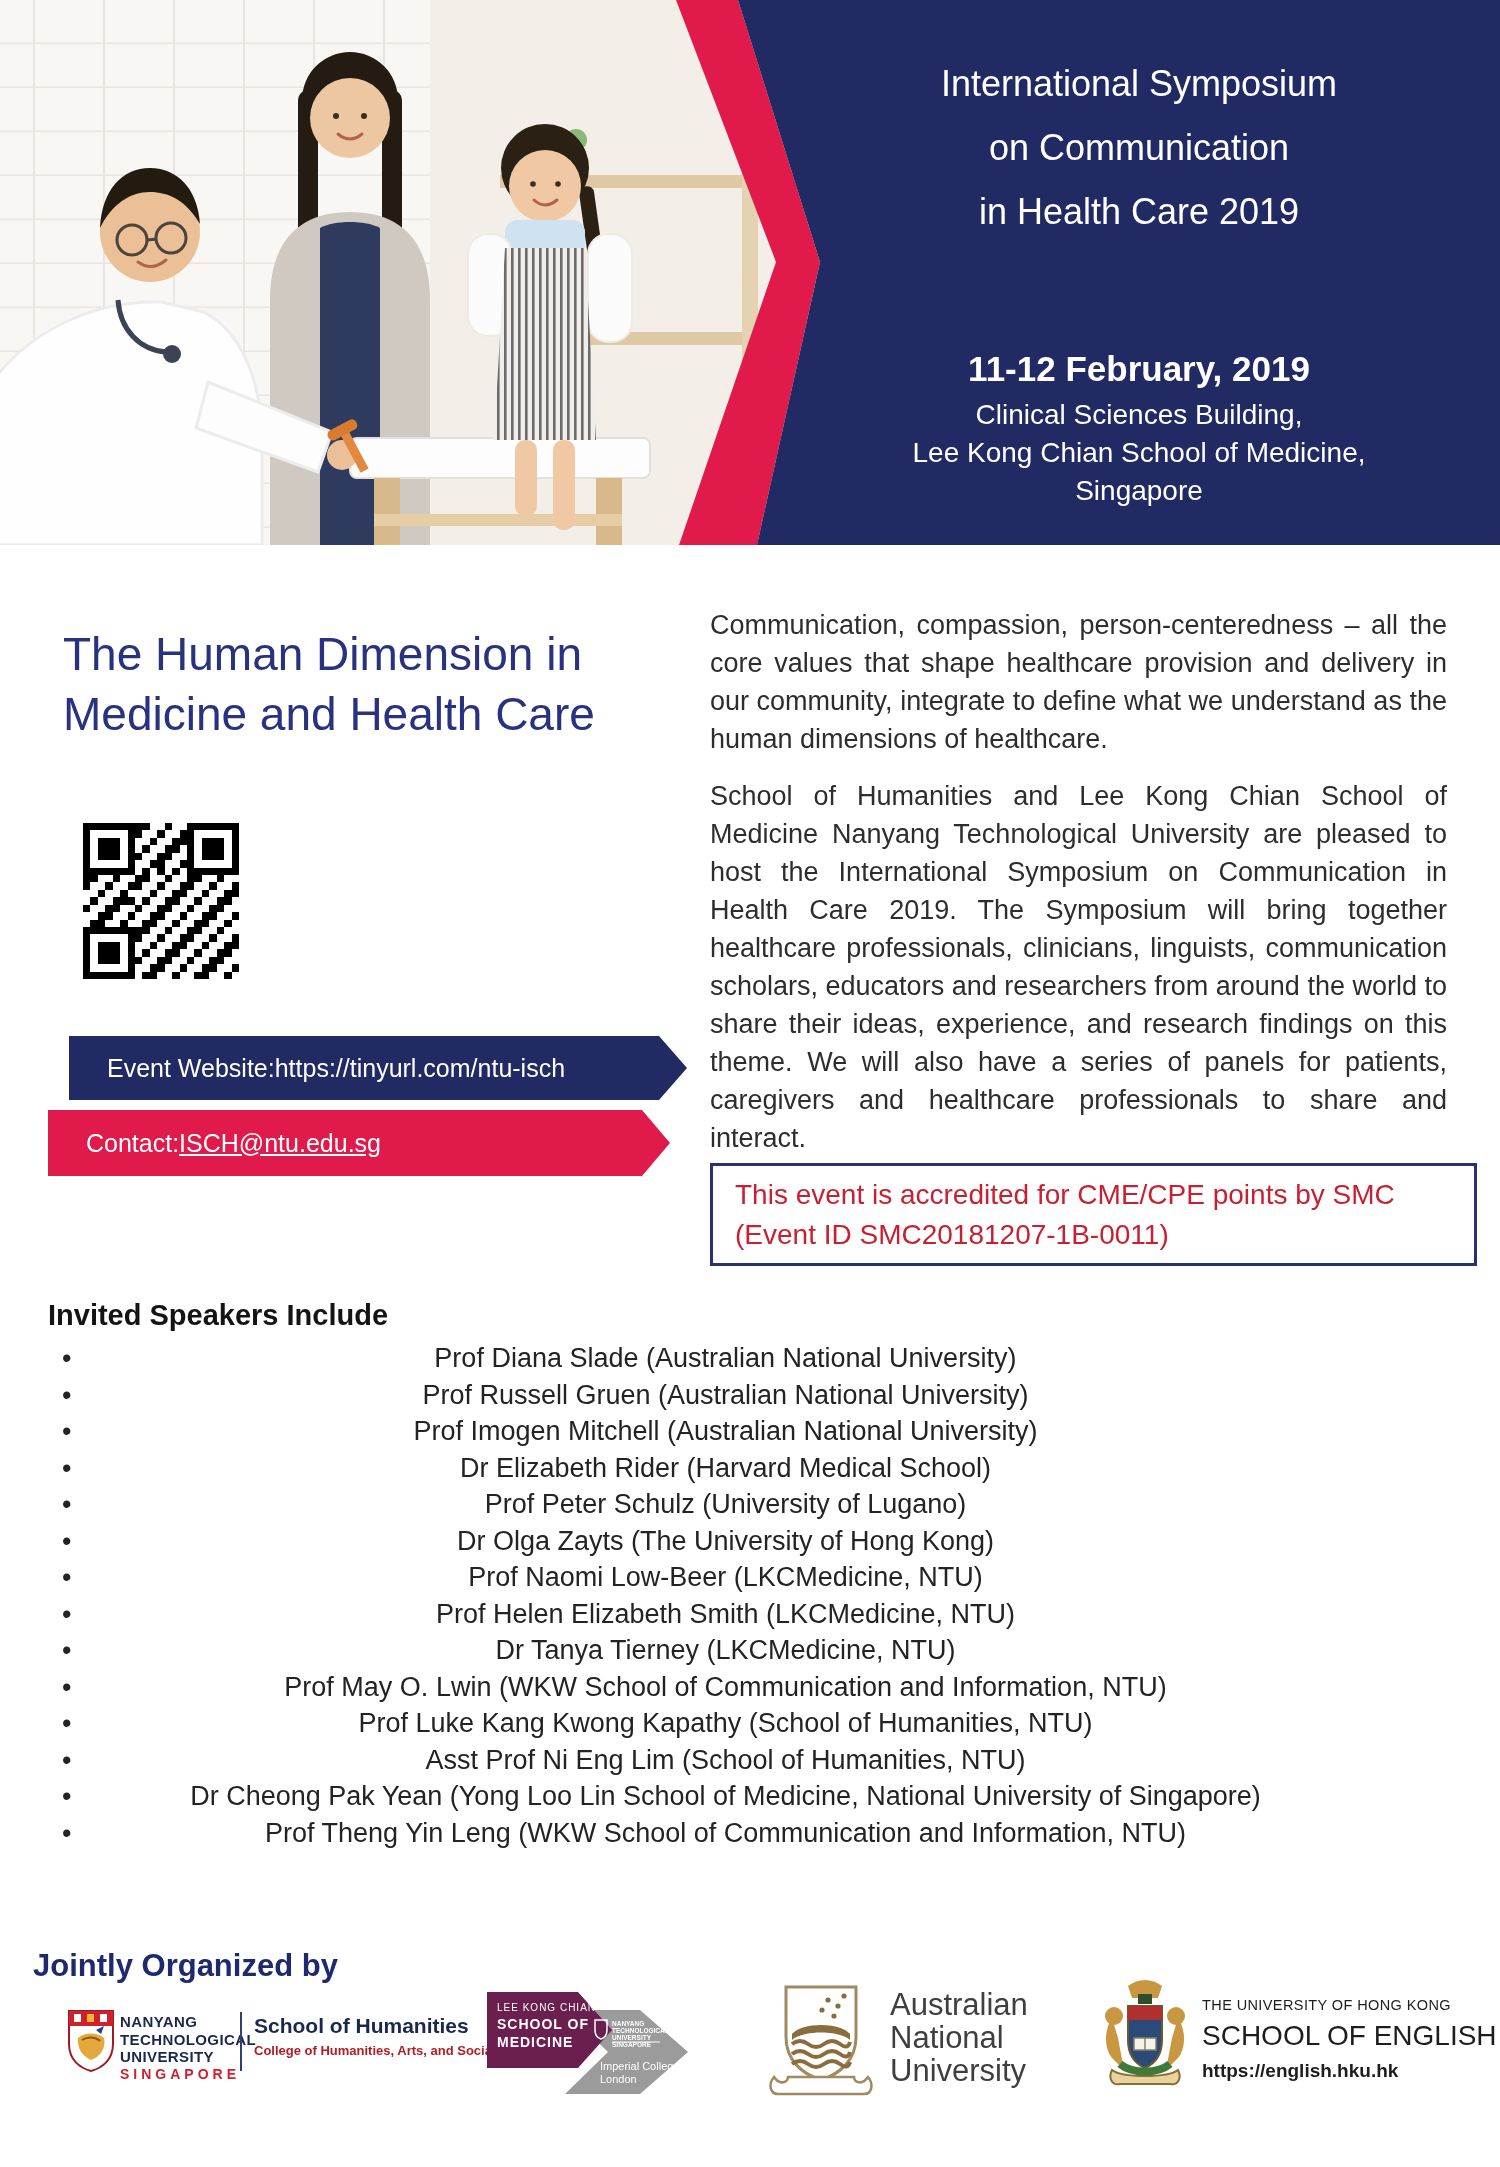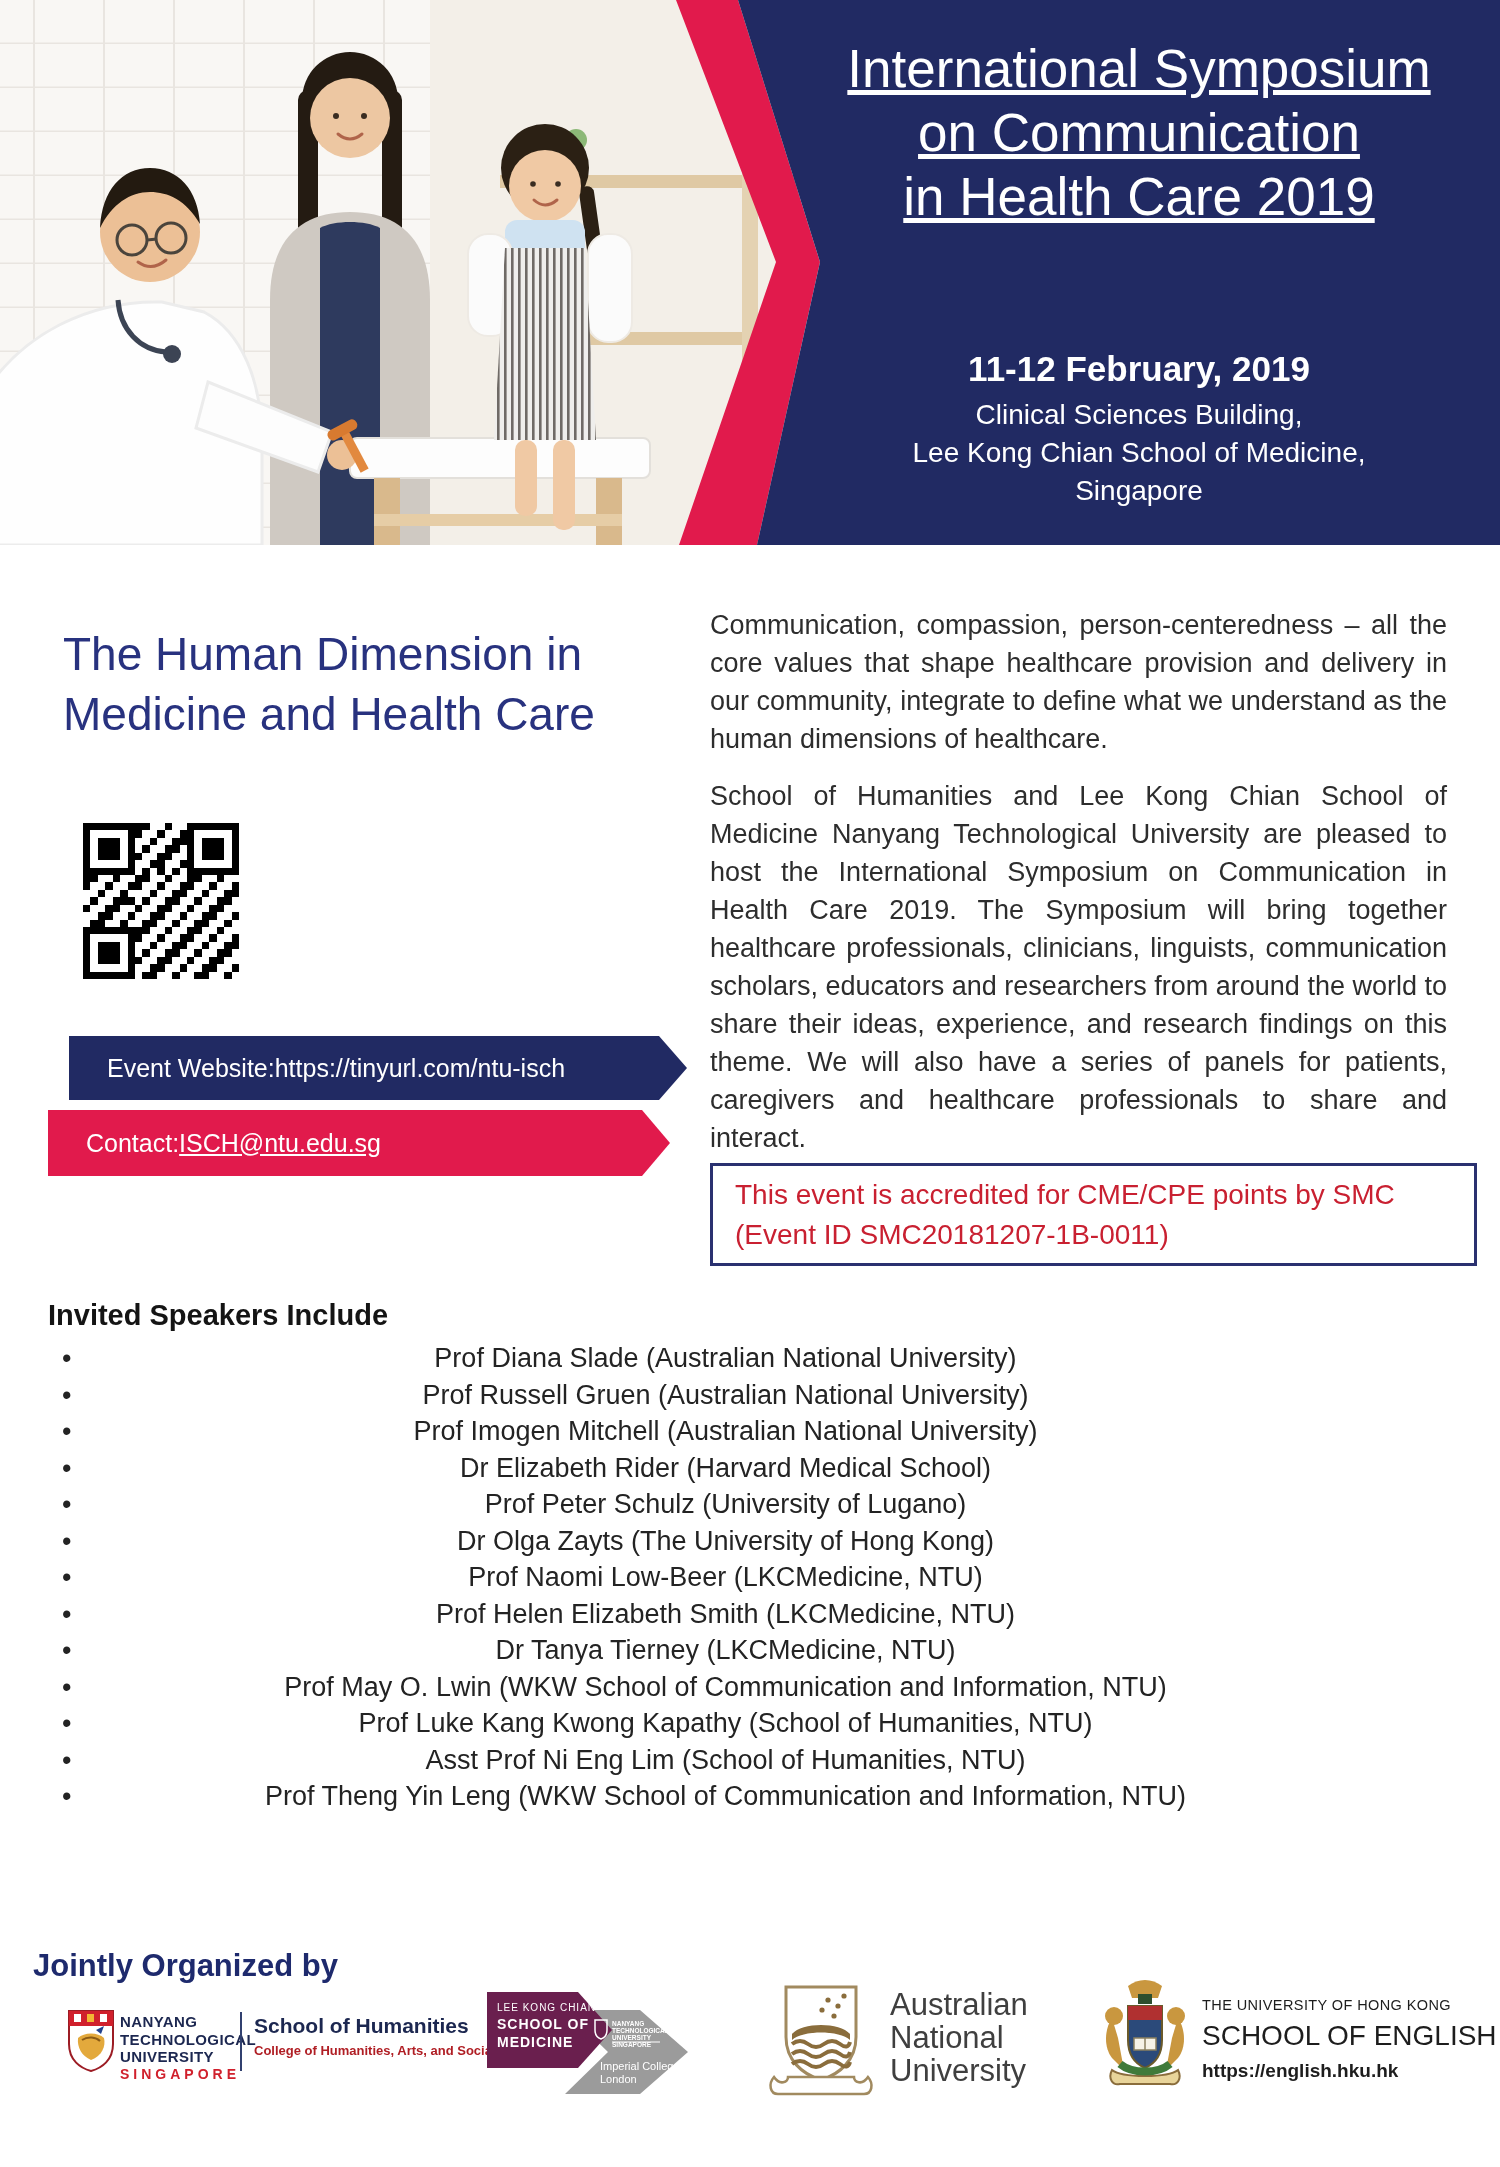--- a/index.html
+++ b/index.html
@@ -4,21 +4,21 @@
 <style>
   html,body{margin:0;padding:0;background:#ffffff;}
   .page{position:relative;width:1500px;height:2167px;background:#ffffff;overflow:hidden;
         font-family:"Liberation Sans", sans-serif;}
 
   
   .banner{position:absolute;left:0;top:0;width:1500px;height:545px;}
   .photo{position:absolute;left:0;top:0;width:800px;height:545px;}
   .banner-shapes{position:absolute;left:0;top:0;width:1500px;height:545px;}
   .banner-text{position:absolute;left:788px;top:0;width:702px;height:545px;color:#ffffff;text-align:center;}
-  .b-title{position:absolute;left:0;right:0;top:37px;font-size:53px;line-height:64px;font-weight:400;text-decoration:underline;}
+  .b-title{position:absolute;left:0;right:0;top:52px;font-size:36px;line-height:64px;font-weight:400;}
   .b-date{position:absolute;left:0;right:0;top:349px;font-size:35px;font-weight:bold;}
   .b-venue{position:absolute;left:0;right:0;top:396px;font-size:28px;line-height:38px;}
 
   
   .theme-heading{position:absolute;left:63px;top:624px;width:600px;font-size:46px;line-height:60px;
                  color:#28327f;}
   .qr{position:absolute;left:83px;top:823px;width:156px;height:156px;}
   .ribbon{position:absolute;left:48px;color:#ffffff;font-size:25px;display:flex;align-items:center;
           padding-left:38px;box-sizing:border-box;white-space:nowrap;}
   .ribbon-navy{top:1036px;width:618px;height:64px;background:#212a63;
@@ -422,20 +422,21 @@
     <li>Prof Imogen Mitchell (Australian National University)</li>
     <li>Dr Elizabeth Rider (Harvard Medical School)</li>
     <li>Prof Peter Schulz (University of Lugano)</li>
     <li>Dr Olga Zayts (The University of Hong Kong)</li>
     <li>Prof Naomi Low-Beer (LKCMedicine, NTU)</li>
     <li>Prof Helen Elizabeth Smith (LKCMedicine, NTU)</li>
     <li>Dr Tanya Tierney (LKCMedicine, NTU)</li>
     <li>Prof May O. Lwin (WKW School of Communication and Information, NTU)</li>
     <li>Prof Luke Kang Kwong Kapathy (School of Humanities, NTU)</li>
     <li>Asst Prof Ni Eng Lim (School of Humanities, NTU)</li>
+    <li>Dr Cheong Pak Yean (Yong Loo Lin School of Medicine, National University of Singapore)</li>
     <li>Prof Theng Yin Leng (WKW School of Communication and Information, NTU)</li>
   </ul>
 
   <div class="footer-h">Jointly Organized by</div>
 
   <svg class="logo-art" style="left:68px;top:2010px;" width="46" height="62" viewBox="0 0 46 62">
     <path d="M1 1 H45 V34 C45 50 34 58 23 61 C12 58 1 50 1 34 Z" fill="#ffffff" stroke="#9c1c24" stroke-width="2"></path>
     <path d="M1 1 H45 V16 H1 Z" fill="#d0202c"></path>
     <rect x="6" y="4" width="7" height="8" fill="#ffffff"></rect>
       <rect x="19" y="4" width="7" height="8" fill="#f2b634"></rect>

